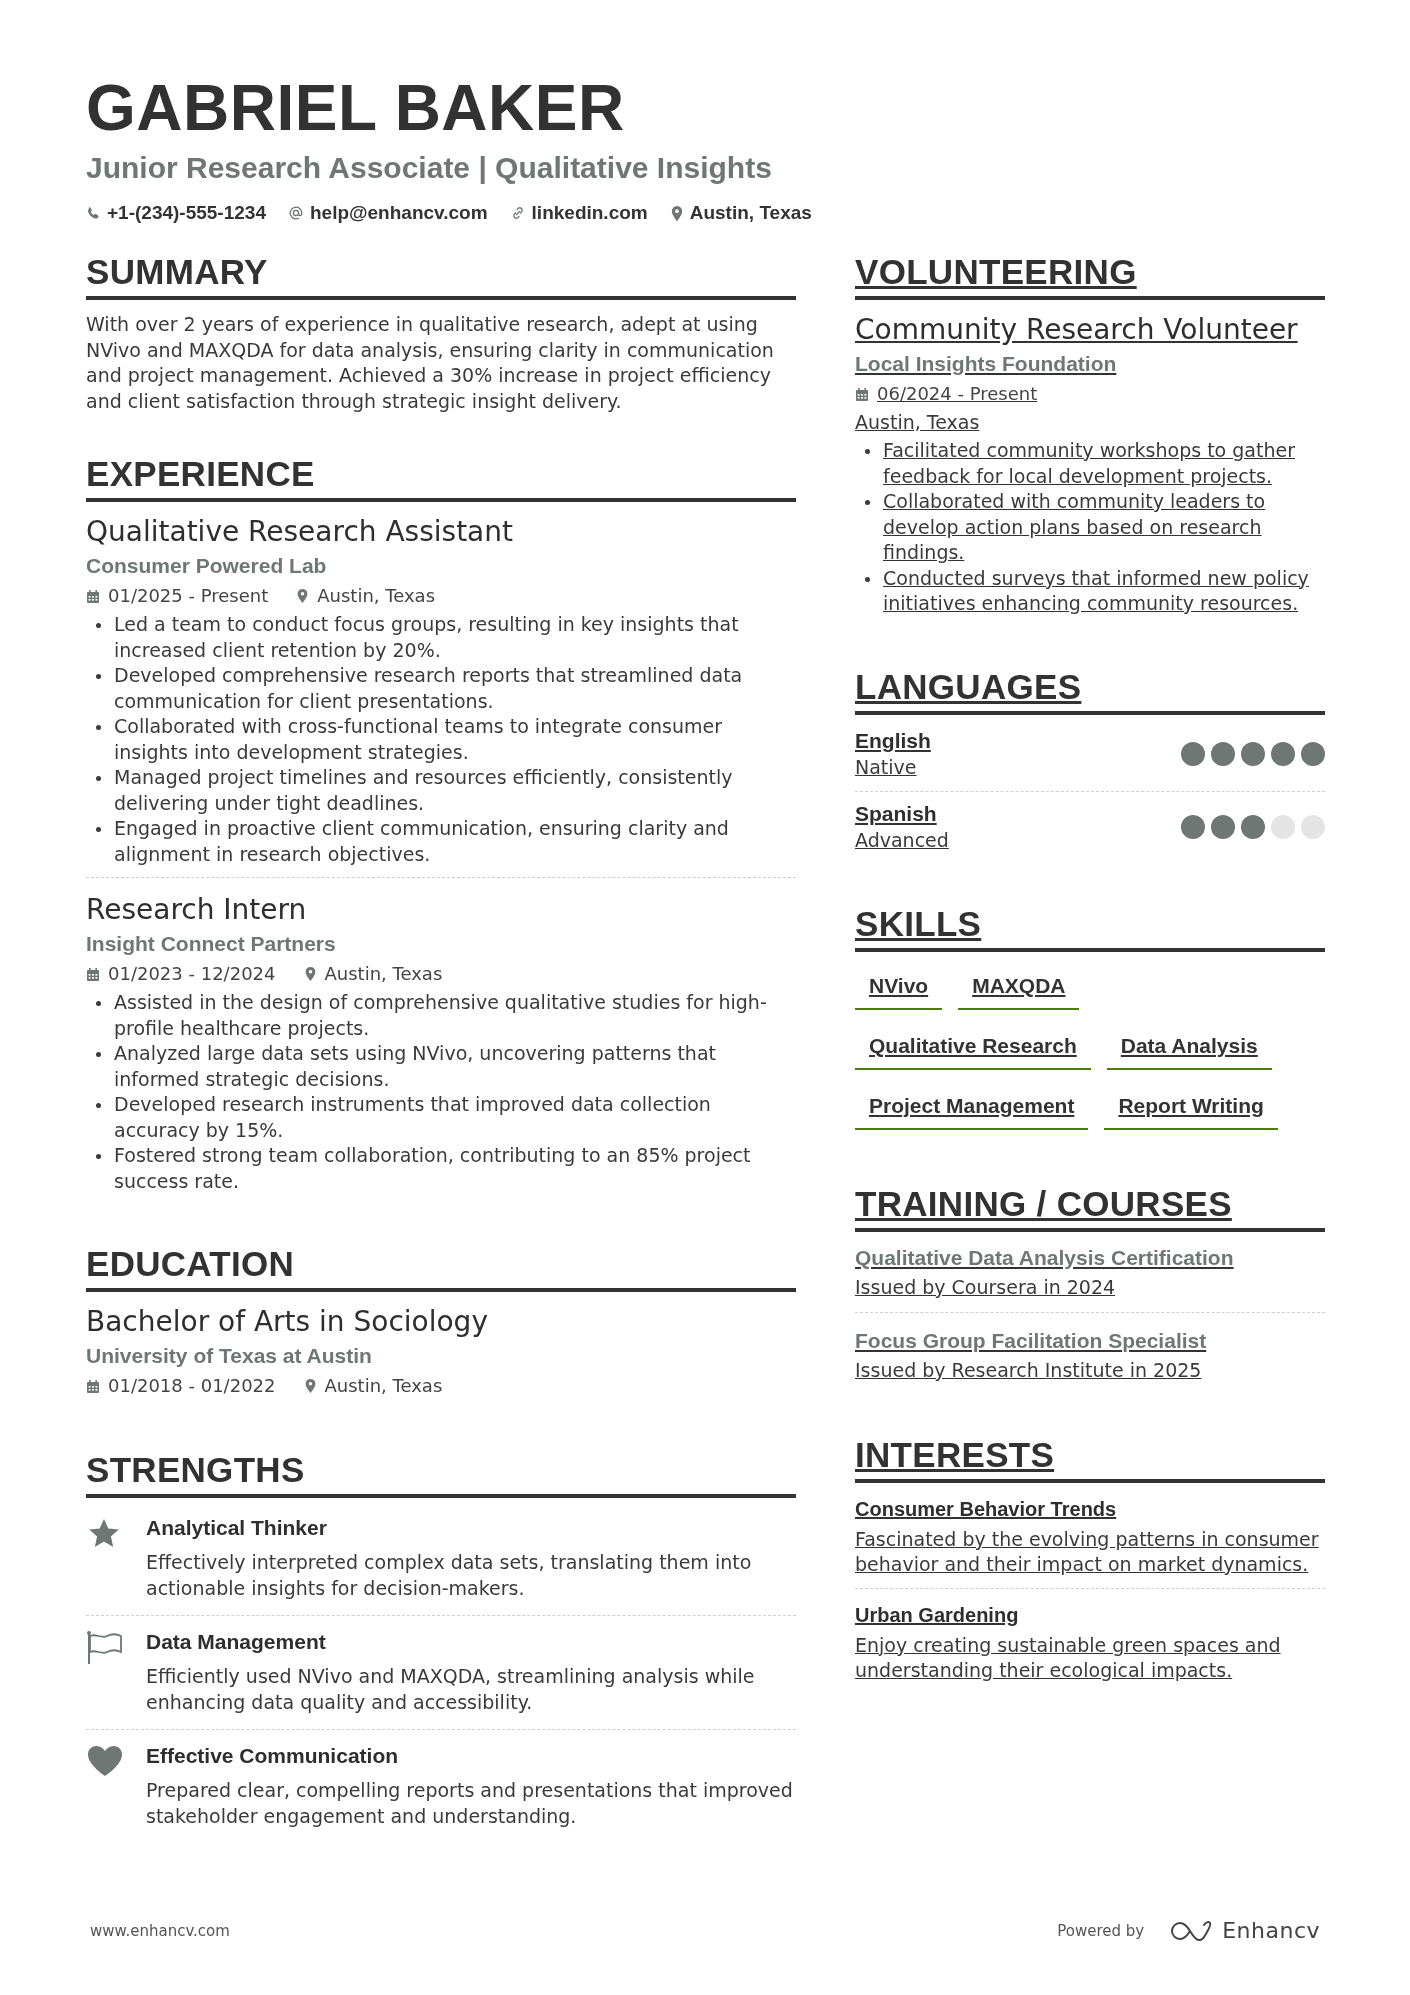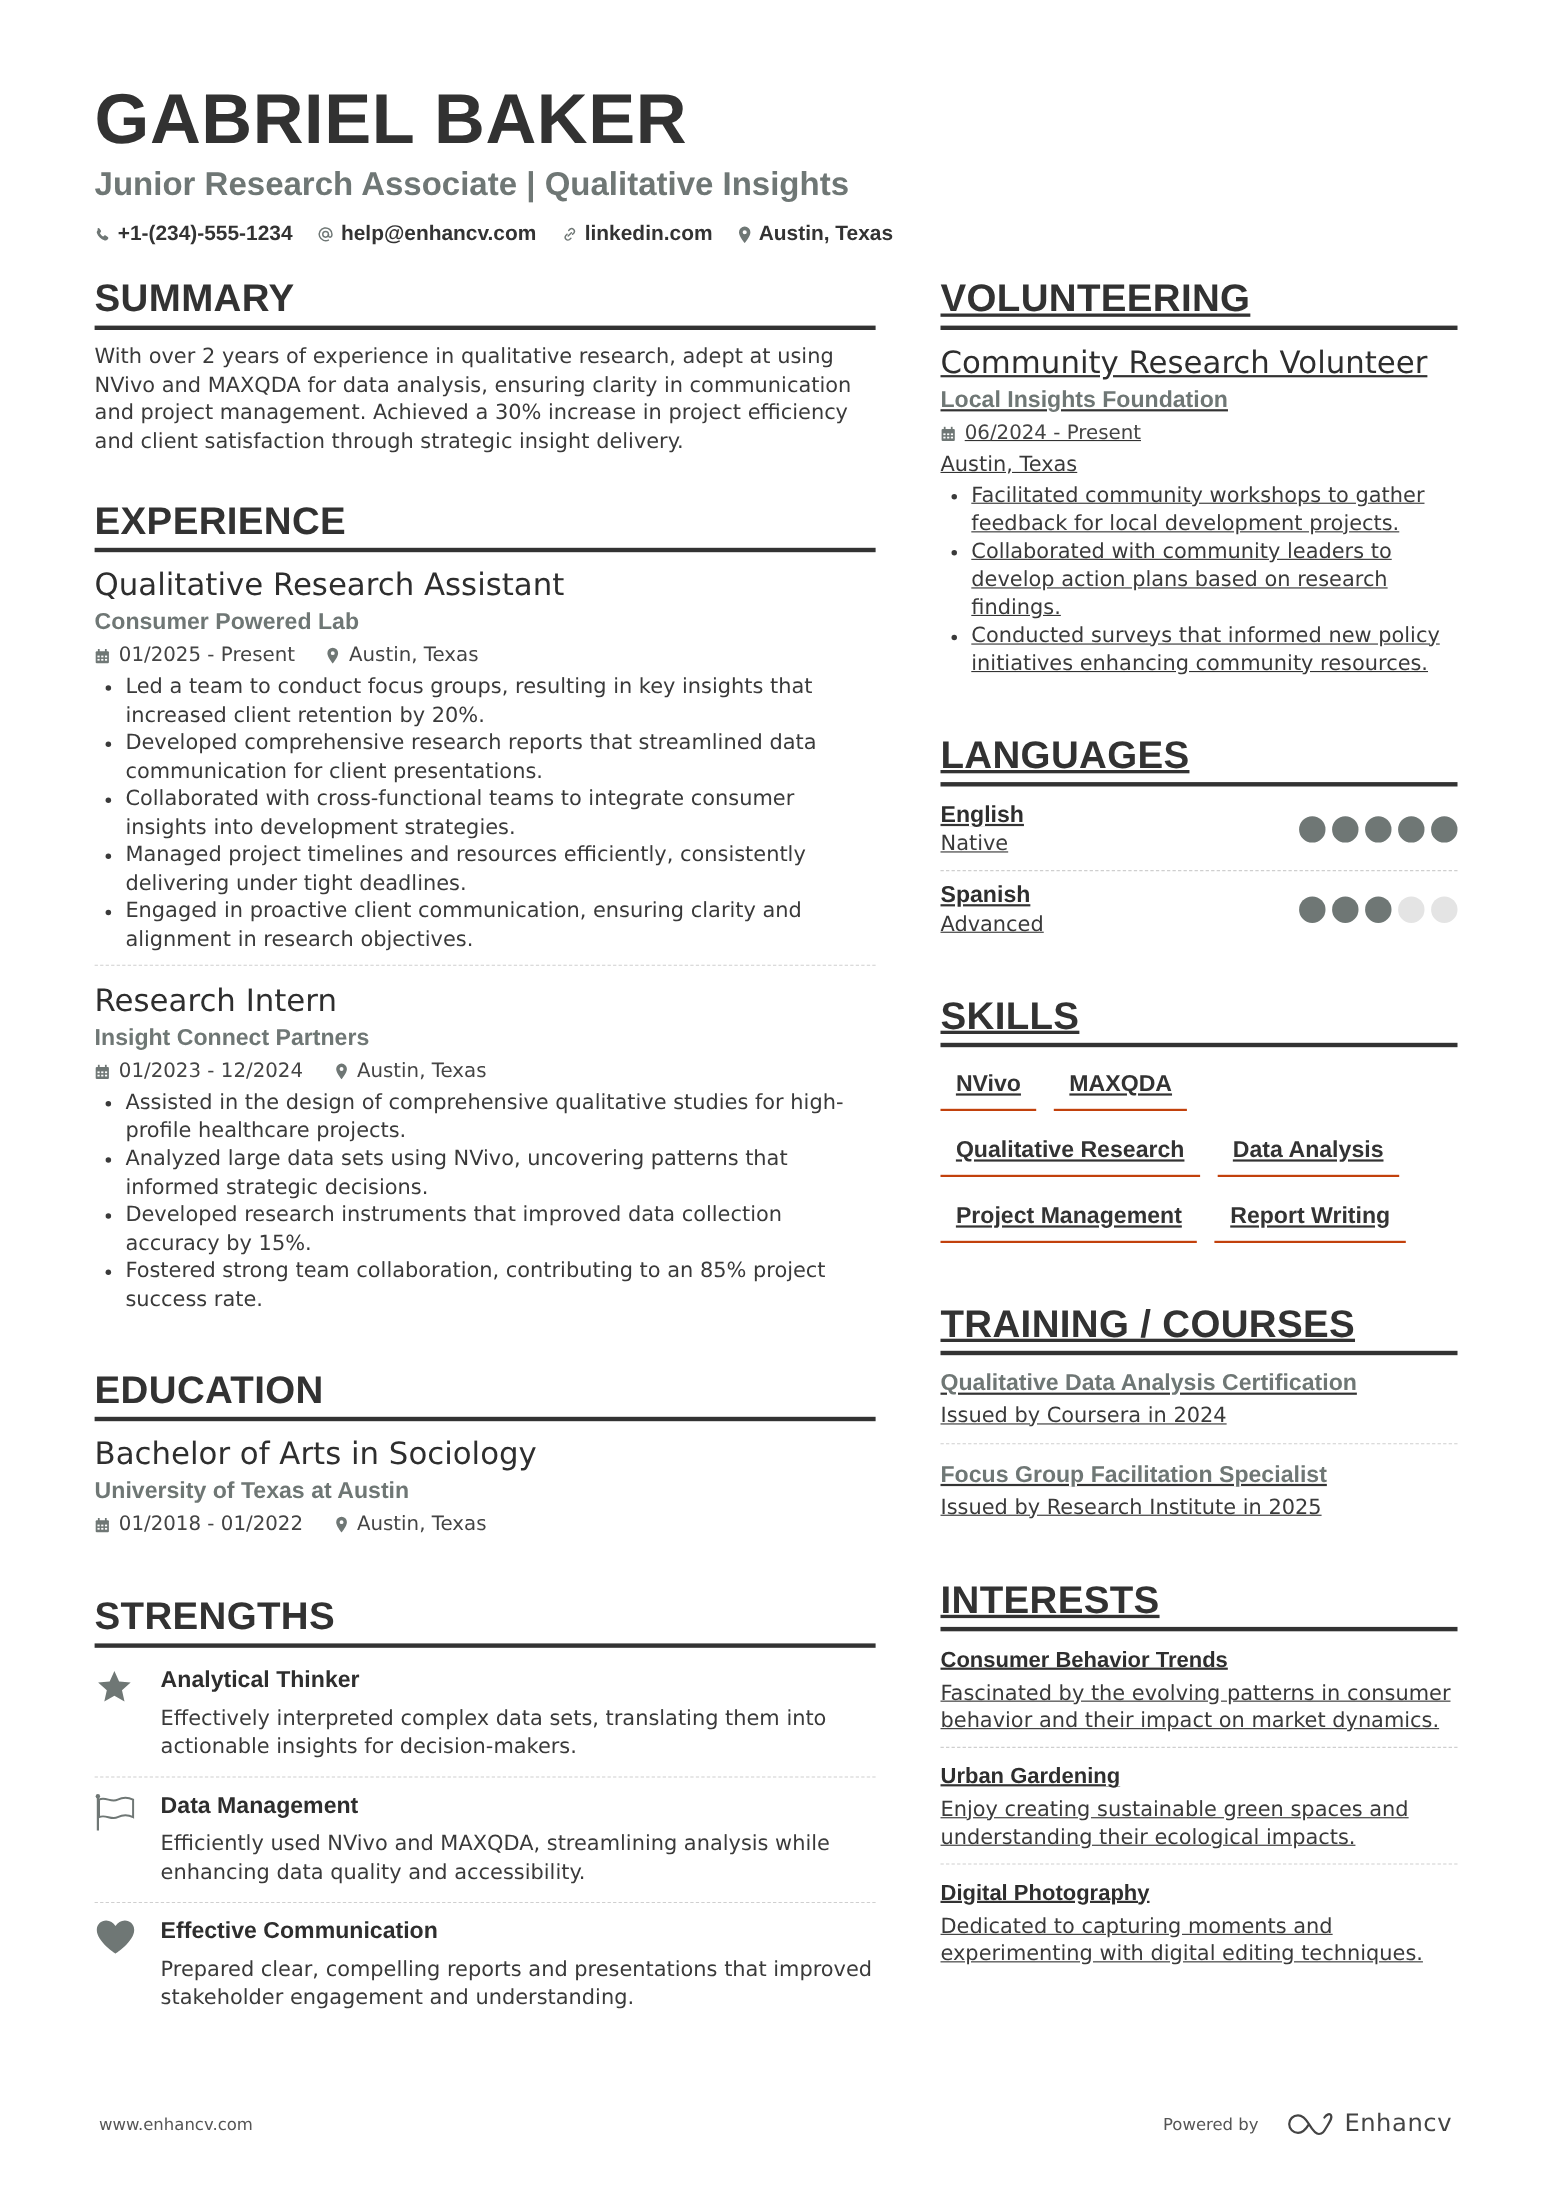--- a/index.html
+++ b/index.html
@@ -39,21 +39,21 @@
   .strength-title { font-family: "Liberation Sans", sans-serif; font-weight: 700; font-size: 21px; line-height: 28px; color: #2e2e2e; margin-bottom: 8px; }
 
   .lang { display: flex; justify-content: space-between; align-items: center; padding: 8px 0 10px 0; }
   .lang + .lang { border-top: 1px dashed #cfcfcf; }
   .lang-name { font-family: "Liberation Sans", sans-serif; font-weight: 700; font-size: 21px; line-height: 27px; color: #2e2e2e; }
   .lang-level { font-size: 19px; line-height: 27px; color: #3a3a3a; }
   .dots { display: flex; }
   .dot { width: 24px; height: 24px; border-radius: 50%; margin-left: 6px; }
 
   .skills { display: flex; flex-wrap: wrap; }
-  .skill { font-family: "Liberation Sans", sans-serif; font-weight: 700; font-size: 21px; color: #333; padding: 10px 14px 10px 14px; border-bottom: 2px solid #c2410c; margin-right: 16px; margin-bottom: 14px; }
+  .skill { font-family: "Liberation Sans", sans-serif; font-weight: 700; font-size: 21px; color: #333; padding: 10px 14px 10px 14px; border-bottom: 2px solid #4d7c0f; margin-right: 16px; margin-bottom: 14px; }
 
   .course { padding: 8px 0 10px 0; }
   .course + .course { border-top: 1px dashed #cfcfcf; padding-top: 14px; }
   .course-title { font-family: "Liberation Sans", sans-serif; font-weight: 700; font-size: 21px; line-height: 28px; color: #6f7775; }
   .course-sub { font-size: 19px; line-height: 30px; color: #3a3a3a; }
 
   .interest { padding: 8px 0 10px 0; }
   .interest + .interest { border-top: 1px dashed #cfcfcf; padding-top: 12px; }
   .interest-title { font-family: "Liberation Sans", sans-serif; font-weight: 700; font-size: 20px; line-height: 28px; color: #2e2e2e; margin-bottom: 4px; }
 
@@ -346,24 +346,20 @@
   <div class="section">
     <div class="section-title" style="margin-bottom:4px;">INTERESTS</div>
     <div class="interest">
       <div class="interest-title">Consumer Behavior Trends</div>
       <div class="body-text">Fascinated by the evolving patterns in consumer behavior and their impact on market dynamics.</div>
     </div>
     <div class="interest">
       <div class="interest-title">Urban Gardening</div>
       <div class="body-text">Enjoy creating sustainable green spaces and understanding their ecological impacts.</div>
     </div>
-    <div class="interest">
-      <div class="interest-title">Digital Photography</div>
-      <div class="body-text">Dedicated to capturing moments and experimenting with digital editing techniques.</div>
-    </div>
   </div>
 </div>
 
 <div class="footer">
   <span>www.enhancv.com</span>
   <div class="powered">
     <span style="margin-right:26px;">Powered by</span>
     <svg width="44" height="24" viewBox="0 0 44 24">
         <path d="M20 12c-3-5-6-8-10-8a8 8 0 0 0 0 16c4 0 7-3 10-8zm0 0c3 5 6 9 9 9 4 0 5-3 8-8s4-7 3-9-4-1-6 2" fill="none" stroke="#444" stroke-width="2" stroke-linecap="round"></path>
       </svg>

